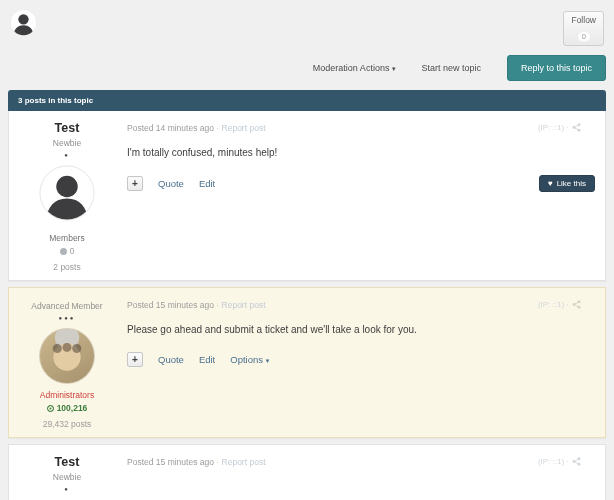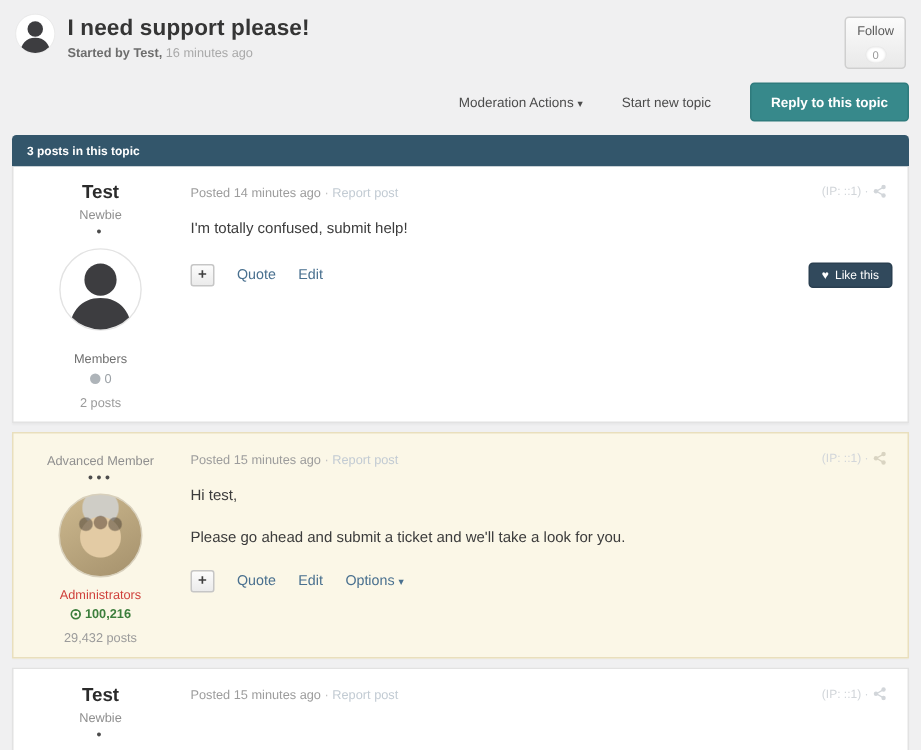--- a/index.html
+++ b/index.html
@@ -32,21 +32,21 @@
     font-size:7.5px; color:#9a9a9a; box-shadow:inset 0 0 2px rgba(0,0,0,.2);
   }
 
   
   .action-row { display:flex; align-items:center; justify-content:flex-end; gap:26px; margin-top:9px; }
   .action-link { font-size:9px; color:#4c4c4c; cursor:pointer; }
   .action-link .caret { font-size:7px; color:#4c4c4c; }
   .reply-btn {
     background:#37898b; color:#fff; font-size:9px;
     border:1px solid #2f7b7d; border-radius:3px;
-    padding:7px 13px; cursor:pointer;font-weight:bold;
+    padding:7px 13px; cursor:pointer;
   }
 
   
   .topic-bar {
     margin-top:9px; background:#33566b; border-radius:3px 3px 0 0;
     color:#fff; font-size:8px; font-weight:bold; padding:6px 10px;
   }
 
   
   .post {
@@ -81,21 +81,21 @@
   .rep-circle { display:inline-block; width:7px; height:7px; border-radius:50%; background:#aeb4b9; }
   .rep-row.green .rep-circle { background:#3c7e3c; box-shadow:inset 0 0 0 1.5px #fbf7e7; border:1px solid #3c7e3c; }
   .post-count { font-size:8.5px; color:#9b9b9b; margin-top:6px; }
 
   .body-col { flex:1; padding-left:12px; position:relative; min-height:118px; }
   .meta-row { font-size:8.5px; padding-top:2px; }
   .meta-posted { color:#9c9c9c; }
   .meta-sep { color:#c3c3c3; }
   .meta-report { color:#c2cbd3; cursor:pointer; }
   .ip-corner {
-    position:absolute; top:2px; right:4px; font-size:8px; color:#d2d6da;
+    position:absolute; top:2px; right:14px; font-size:8px; color:#d2d6da;
     display:flex; align-items:center; gap:3px;
   }
   .ip-link { cursor:pointer; }
   .share-icon { cursor:pointer; display:inline-flex; }
   .post-text { font-size:10px; color:#3c3c3c; line-height:1.45; margin-top:13px; }
   .post-text + .post-text { }
 
   .controls-row { display:flex; align-items:center; gap:15px; margin-top:14px; }
   .mq-btn {
     width:16px; height:15px; border:1px solid #c6c6c6; border-radius:2px;
@@ -128,27 +128,20 @@
     </g>
   </defs>
 </svg>
 
 <div class="wrap">
 
   <div class="topic-header">
     <svg class="hdr-avatar" viewBox="0 0 60 60">
         <use href="#default-avatar"></use>
       </svg>
-    <div class="hdr-text">
-      <div class="topic-title">I need support please!</div>
-      <div class="topic-sub">
-        <span class="by">Started by Test,</span>
-        <span class="ago">16 minutes ago</span>
-      </div>
-    </div>
     <div class="follow-btn">
       <span>Follow</span>
       <span class="follow-badge">0</span>
     </div>
   </div>
 
   <div class="action-row">
     <div class="action-link">
       <span>Moderation Actions</span>
       <span class="caret">▾</span>
@@ -184,21 +177,21 @@
         <span class="ip-link">(IP: ::1) ·</span>
         <span class="share-icon">
           <svg width="9" height="9" viewBox="0 0 16 16">
               <path d="M4 8 L12.5 3 M4 8 L12.5 13" stroke="#d2d6da" stroke-width="1.7" fill="none"></path>
               <circle cx="12.5" cy="3" r="2.6" fill="#d2d6da"></circle>
               <circle cx="3.5" cy="8" r="2.6" fill="#d2d6da"></circle>
               <circle cx="12.5" cy="13" r="2.6" fill="#d2d6da"></circle>
             </svg>
         </span>
       </div>
-      <div class="post-text">I'm totally confused, submit help!</div>
+      <div class="post-text">I'm totally confused, minutes help!</div>
       <div class="controls-row">
         <div class="mq-btn">+</div>
         <span class="ctl-link">Quote</span>
         <span class="ctl-link">Edit</span>
         <div class="like-btn">
           <span class="like-heart">♥</span>
           <span>Like this</span>
         </div>
       </div>
     </div>
@@ -228,21 +221,20 @@
         <span class="ip-link">(IP: ::1) ·</span>
         <span class="share-icon">
           <svg width="9" height="9" viewBox="0 0 16 16">
               <path d="M4 8 L12.5 3 M4 8 L12.5 13" stroke="#d9d4c2" stroke-width="1.7" fill="none"></path>
               <circle cx="12.5" cy="3" r="2.6" fill="#d9d4c2"></circle>
               <circle cx="3.5" cy="8" r="2.6" fill="#d9d4c2"></circle>
               <circle cx="12.5" cy="13" r="2.6" fill="#d9d4c2"></circle>
             </svg>
         </span>
       </div>
-      <div class="post-text">Hi test,</div>
       <div class="post-text">Please go ahead and submit a ticket and we'll take a look for you.</div>
       <div class="controls-row">
         <div class="mq-btn">+</div>
         <span class="ctl-link">Quote</span>
         <span class="ctl-link">Edit</span>
         <span class="ctl-link">
           <span>Options</span>
           <span class="caret">▾</span>
         </span>
       </div>

